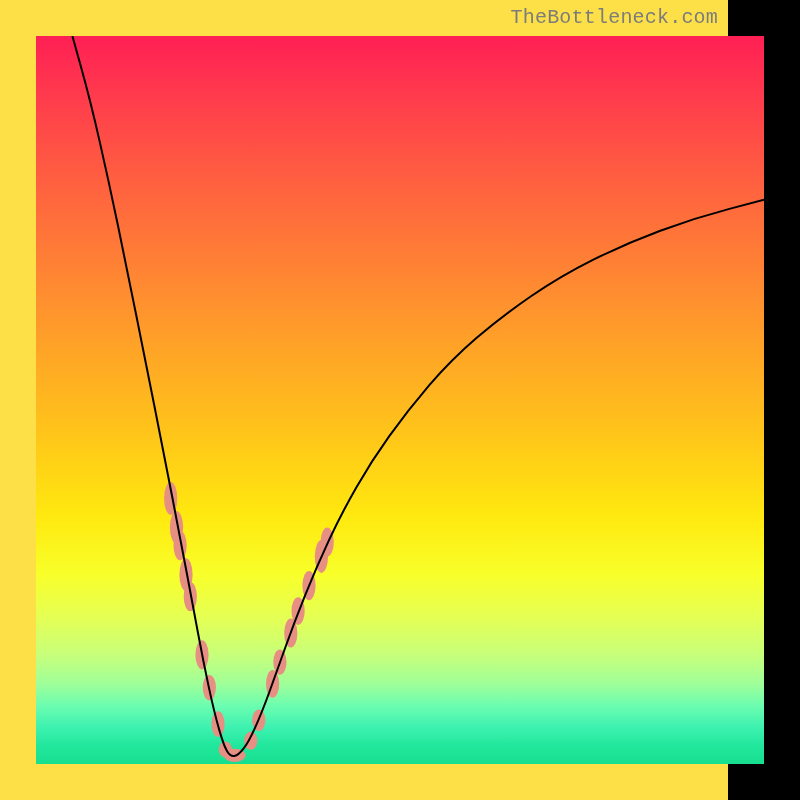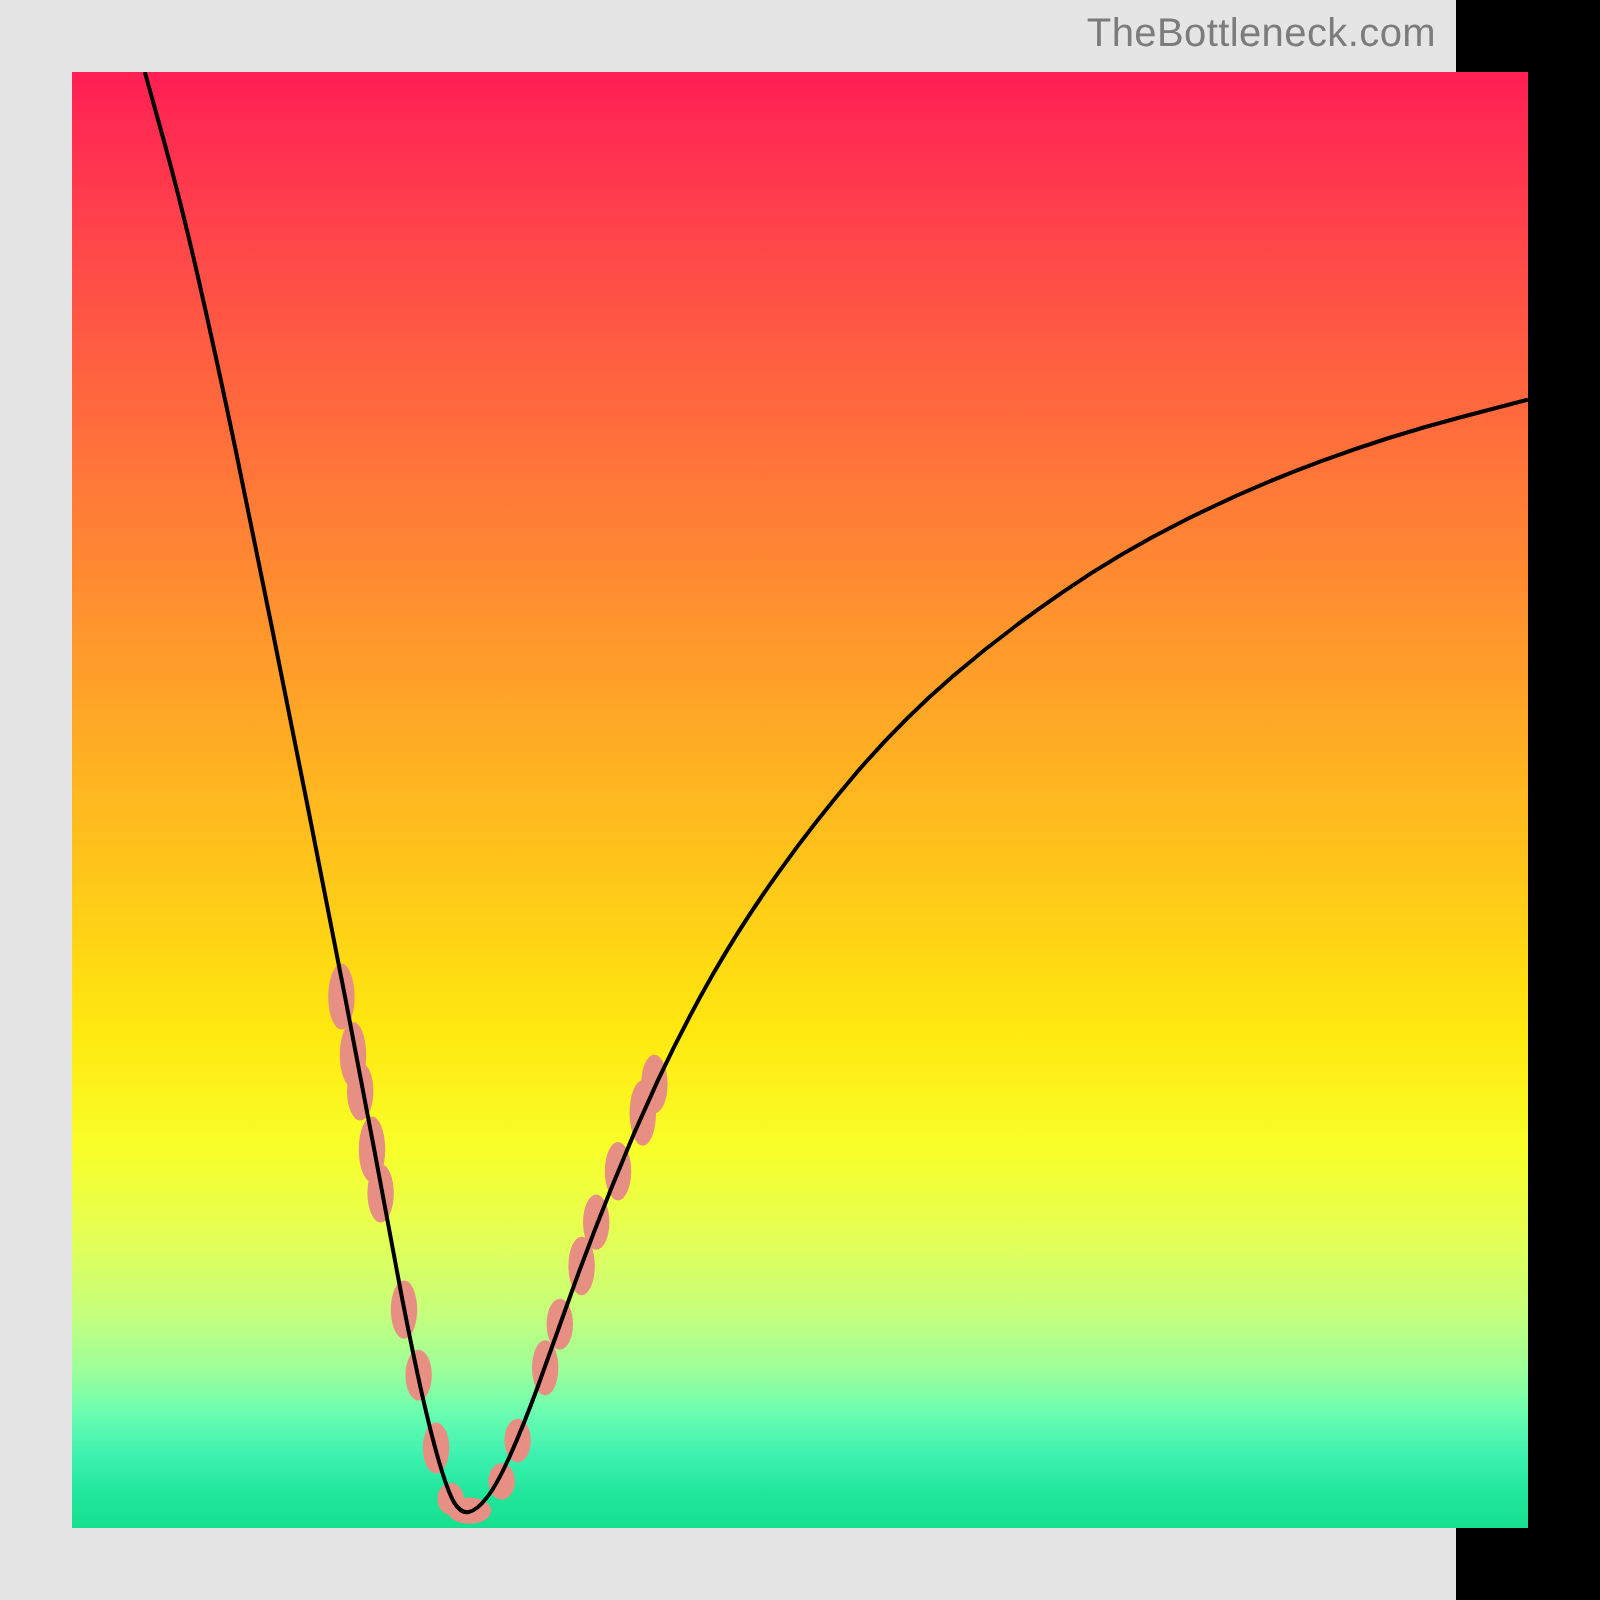--- a/index.html
+++ b/index.html
@@ -10,21 +10,22 @@
     background: #000;
     overflow: hidden;
     font-family: Arial, Helvetica, sans-serif;
   }
   .frame {
     position: absolute;
     top: 0;
     left: 0;
     width: 728px;
     height: 800px;
-    background: #e5e5e5;
+    background: #fde047;
+    font-family: Liberation Mono, monospace;
   }
   .plot {
     position: absolute;
     top: 36px;
     left: 36px;
     width: 728px;
     height: 728px;
   }
   .gradient {
     position: absolute;

